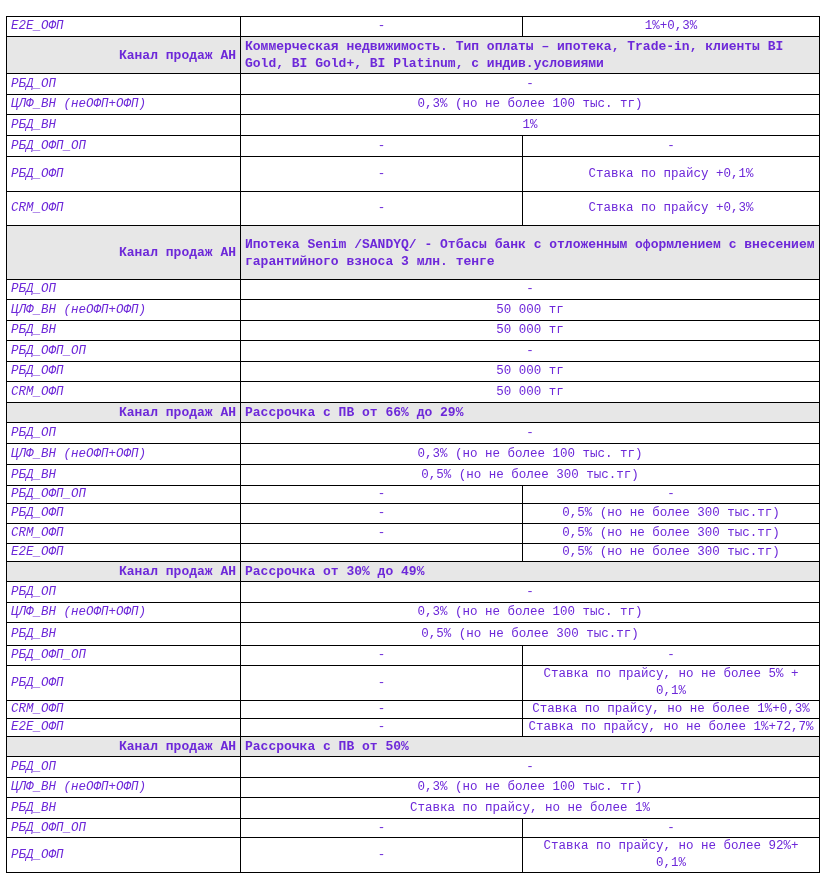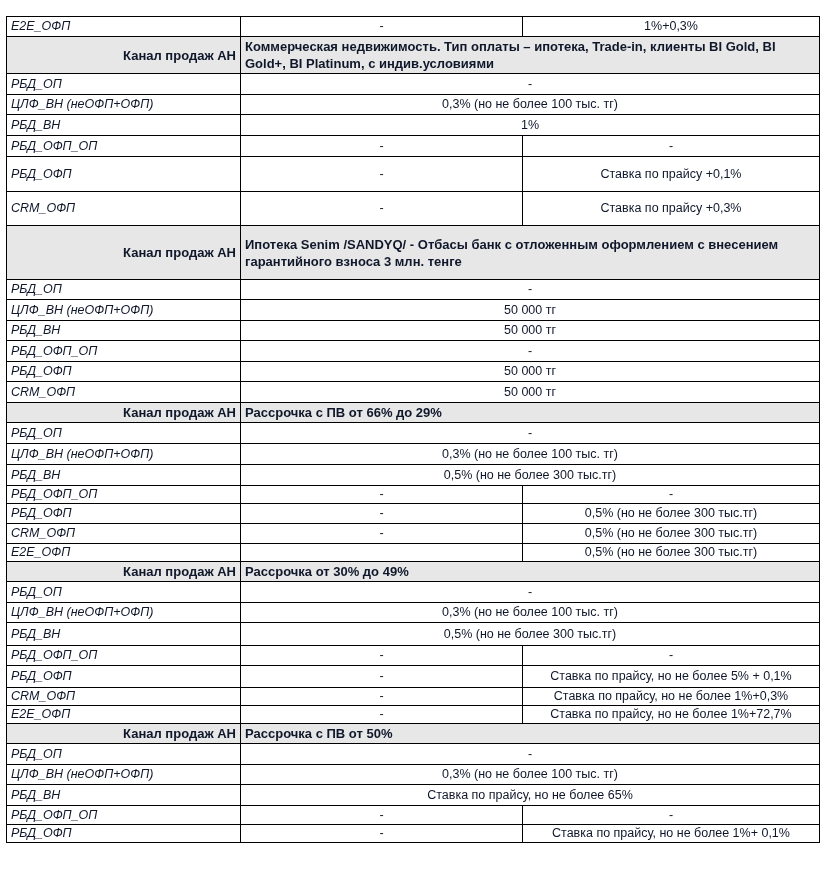--- a/index.html
+++ b/index.html
@@ -2,23 +2,23 @@
 <html><head>
 <meta charset="utf-8">
 <style>
   html, body { margin: 0; padding: 0; background: #ffffff; }
   body { width: 824px; height: 888px; position: relative; overflow: hidden; }
   #tbl {
     position: absolute; left: 6px; top: 16px;
     width: 813px;
     border-collapse: collapse;
     table-layout: fixed;
-    font-family: Liberation Sans, sans-serif;
+    font-family: Liberation Mono, monospace;
     font-size: 12.5px;
-    color: #0f172a;
+    color: #6d28d9;
   }
   #tbl col.c1 { width: 234px; }
   #tbl col.c2 { width: 282px; }
   #tbl col.c3 { width: 297px; }
   #tbl td {
     border: 1px solid #000;
     padding: 0 4px;
     vertical-align: middle;
     line-height: 17px;
   }
@@ -181,26 +181,26 @@
       <tr style="height: 21px;">
         <td class="lbl">РБД_ОП</td>
         <td class="val" colspan="2">-</td>
       </tr>
       <tr style="height: 20px;">
         <td class="lbl">ЦЛФ_ВН (неОФП+ОФП)</td>
         <td class="val" colspan="2">0,3% (но не более 100 тыс. тг)</td>
       </tr>
       <tr style="height: 21px;">
         <td class="lbl">РБД_ВН</td>
-        <td class="val" colspan="2">Ставка по прайсу, но не более 65%</td>
+        <td class="val" colspan="2">Ставка по прайсу, но не более 1%</td>
       </tr>
       <tr style="height: 19px;">
         <td class="lbl">РБД_ОФП_ОП</td>
         <td class="val">-</td>
         <td class="val">-</td>
       </tr>
       <tr style="height: 18px;">
         <td class="lbl">РБД_ОФП</td>
         <td class="val">-</td>
-        <td class="val">Ставка по прайсу, но не более 1%+ 0,1%</td>
+        <td class="val">Ставка по прайсу, но не более 92%+ 0,1%</td>
       </tr>
     </tbody>
 </table>
 
 </body></html>

